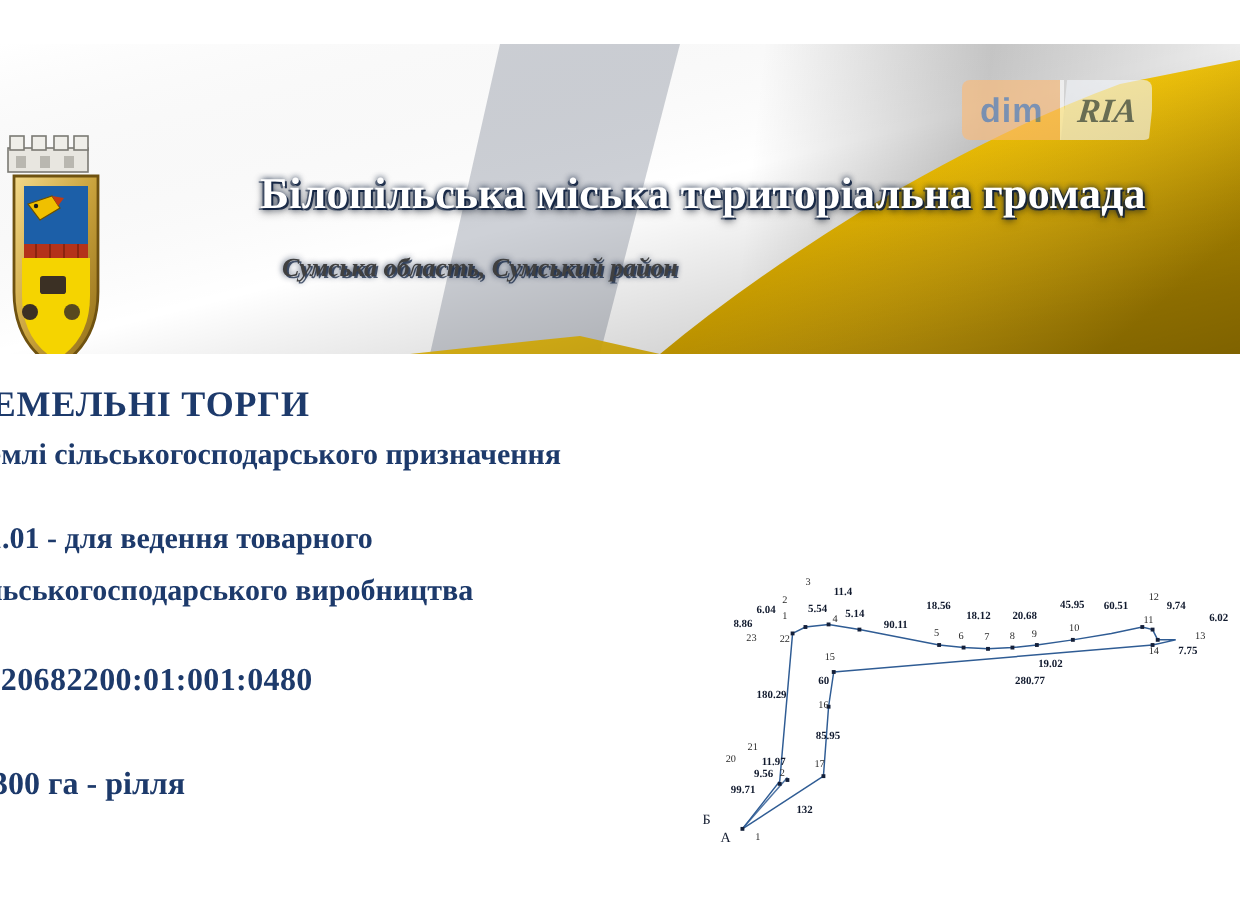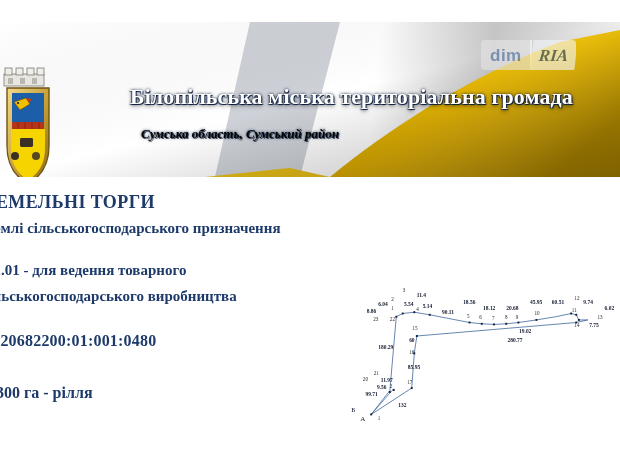--- a/index.html
+++ b/index.html
@@ -76,38 +76,38 @@
     letter-spacing: 0.1px;
   }
   #banner-subtitle {
     position: absolute;
     left: 141px; top: 104px;
     width: 440px;
     font-family: "Liberation Serif", "DejaVu Serif", serif;
     font-style: italic;
     font-weight: bold;
     font-size: 13px;
-    color: #000000;
+    color: #404040;
     white-space: nowrap;
     text-shadow: 0 0 3px rgba(10,28,60,0.9), 1px 1px 0 rgba(10,28,60,0.7);
   }
 
   
   #watermark {
     position: absolute;
     left: 481px; top: 18px;
     height: 30px;
     display: flex;
     align-items: stretch;
     border-radius: 4px;
     overflow: hidden;
     opacity: 0.62;
   }
   #wm-dim {
-    background: #e5e5e5;
+    background: #fdba74;
     color: #4a6fa5;
     font-family: "Liberation Sans", "DejaVu Sans", sans-serif;
     font-weight: bold;
     font-size: 17px;
     letter-spacing: 0.5px;
     padding: 4px 8px 3px 9px;
     display: flex; align-items: center;
   }
   #wm-sep { width: 2px; background: #ffffff; }
   #wm-ria {

